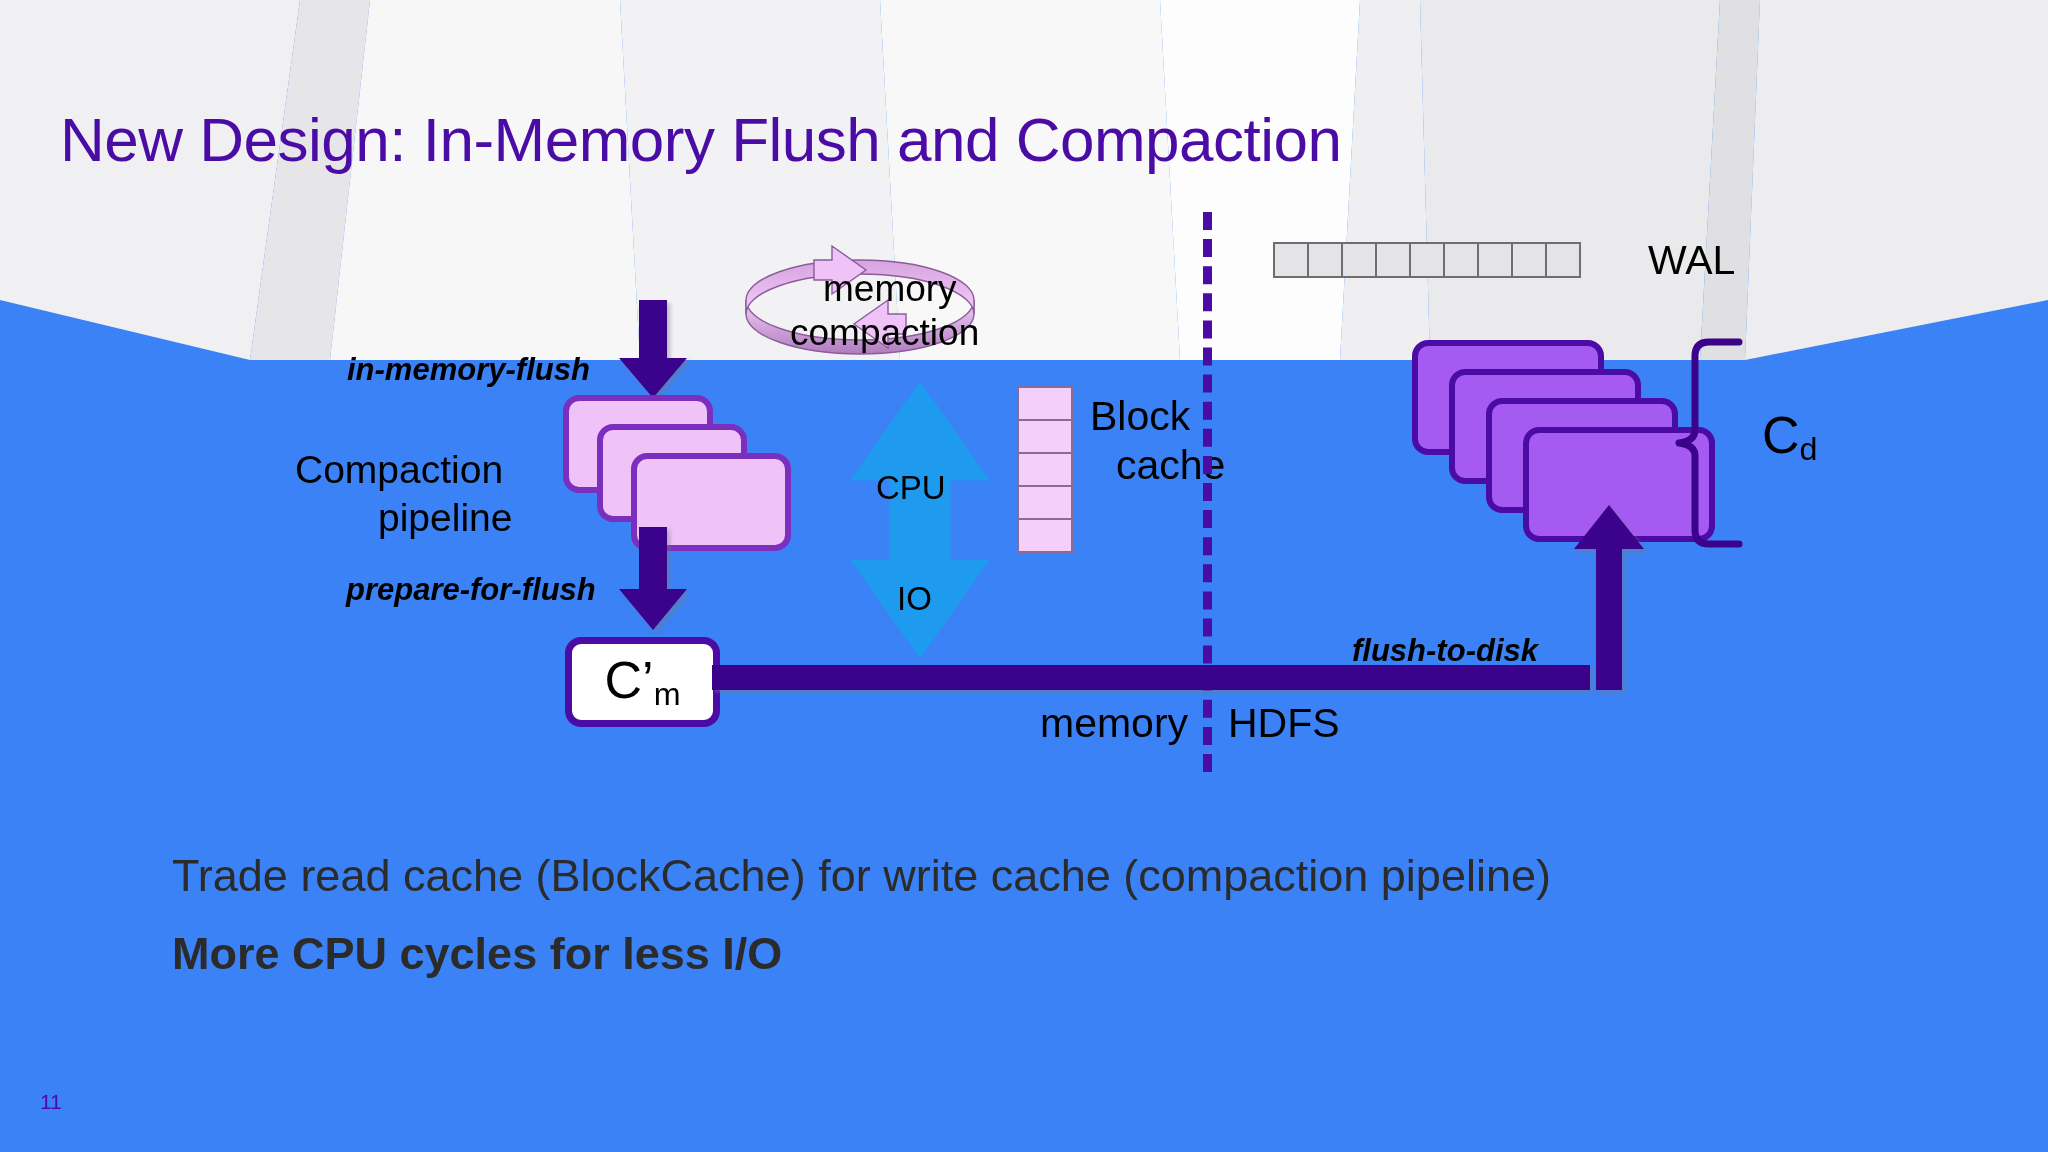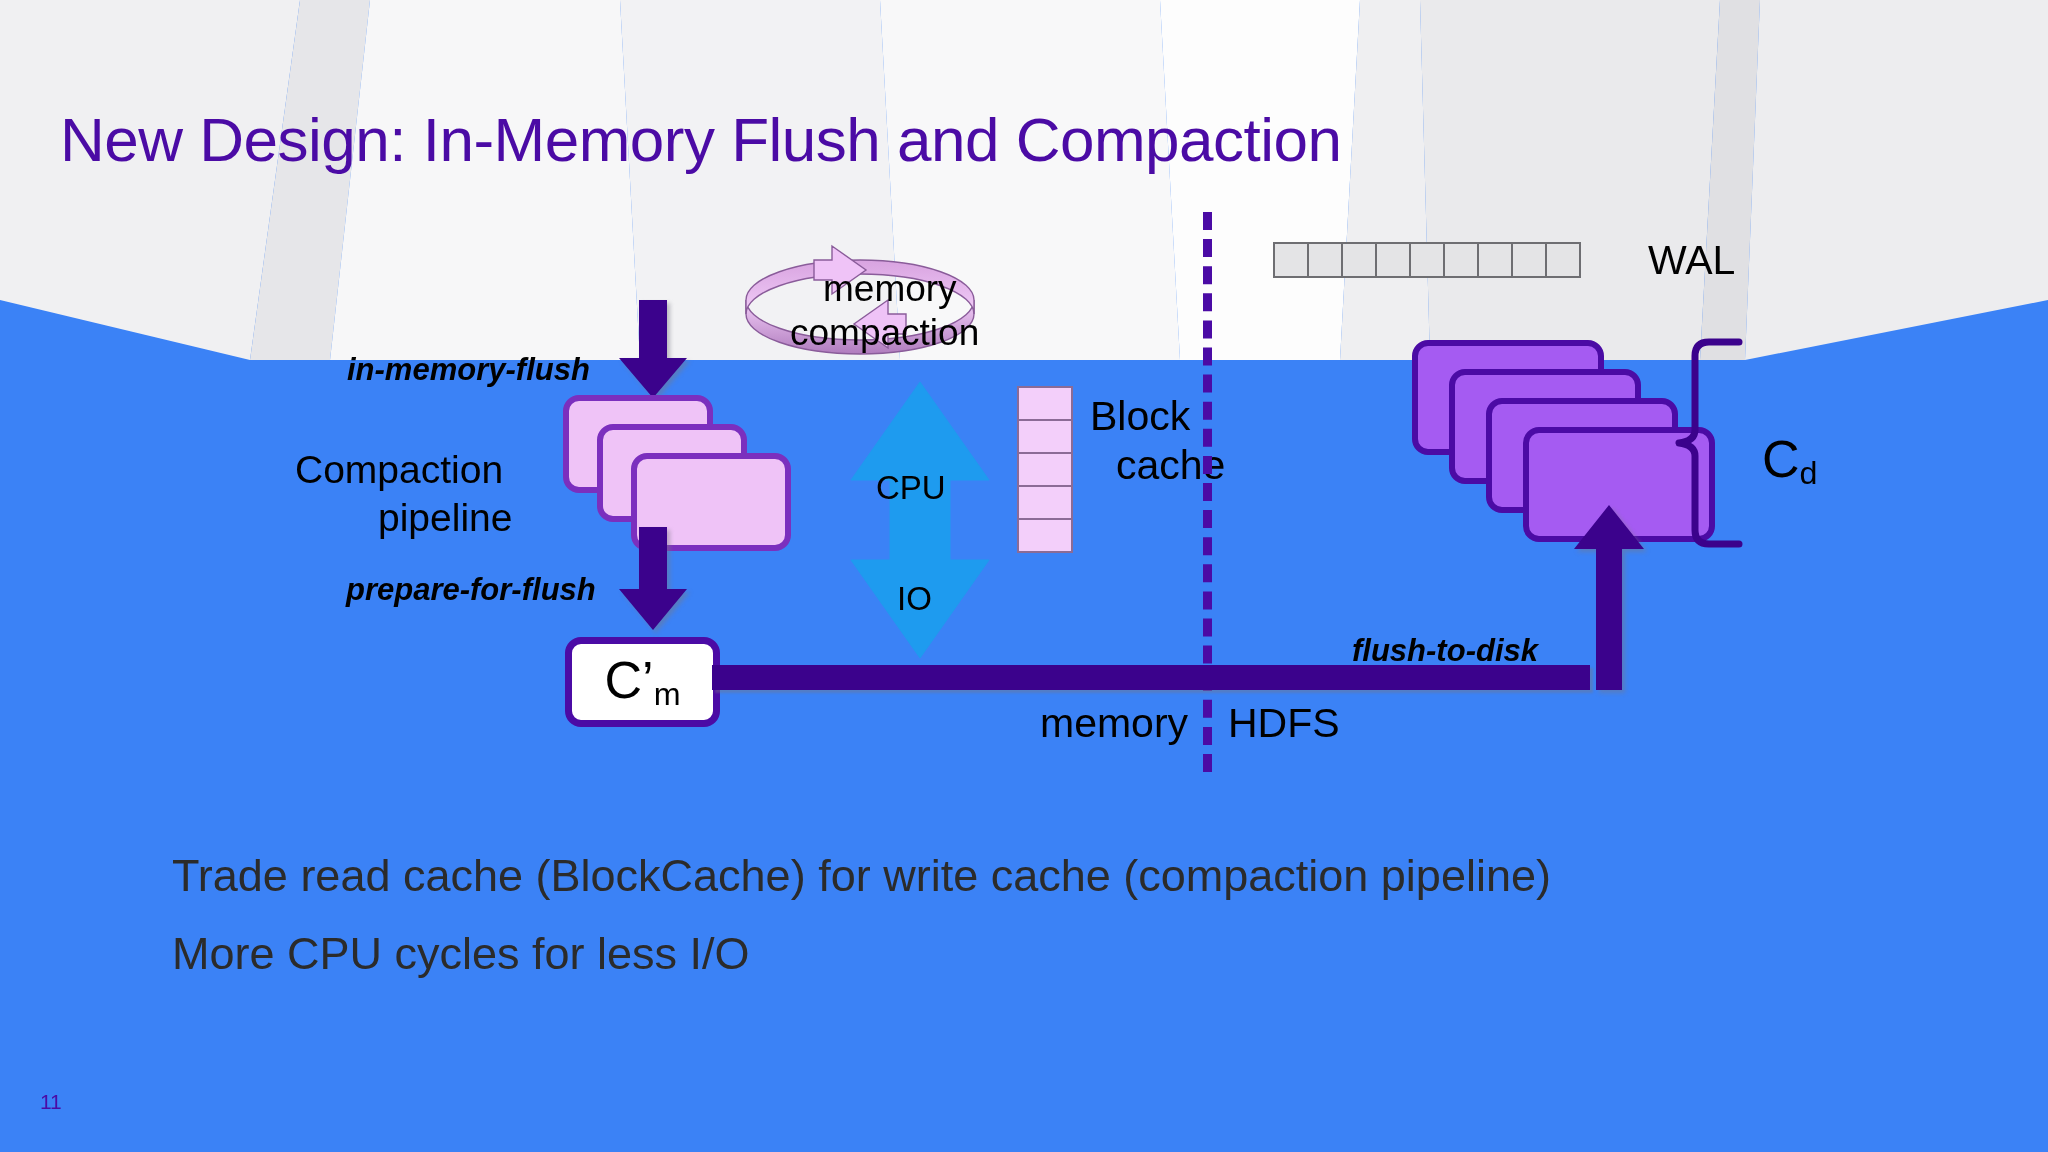--- a/index.html
+++ b/index.html
@@ -256,34 +256,34 @@
   <div class="card violet" style="left:1412px; top:340px; width:192px; height:115px;"></div>
   <div class="card violet" style="left:1449px; top:369px; width:192px; height:115px;"></div>
   <div class="card violet" style="left:1486px; top:398px; width:192px; height:115px;"></div>
   <div class="card violet" style="left:1523px; top:427px; width:192px; height:115px;"></div>
 
   <div style="position:absolute; left:1669px; top:338px;">
     <svg width="80" height="210" viewBox="0 0 80 210">
       <path d="M10,4 L40,4 Q54,4 54,18 L54,92 Q54,103 70,105 Q54,107 54,118 L54,192 Q54,206 40,206 L10,206" fill="none" stroke="#3B028C" stroke-width="7" stroke-linecap="round" stroke-linejoin="round" transform="translate(0,0) scale(-1,1) translate(-80,0)"></path>
     </svg>
   </div>
-  <div class="dlabel" style="left:1762px; top:405px; font-size:52px;margin-top:24px;">
+  <div class="dlabel" style="left:1762px; top:405px; font-size:52px;">
     <span>C</span><sub style="font-size:0.62em; vertical-align:-0.22em;">d</sub>
   </div>
 
   <div class="bus" style="left:712px; top:665px; width:878px; height:25px;"></div>
 
   <div class="arrow-down-thick" style="left:1566px; top:505px;">
     <svg width="86" height="185" viewBox="0 0 86 185">
       <polygon points="43,0 78,44 56,44 56,185 30,185 30,44 8,44" fill="#3B028C"></polygon>
     </svg>
   </div>
   <div class="dlabel bold-italic" style="left:1352px; top:633px; font-size:31px;">flush-to-disk</div>
 
   <div class="dlabel" style="left:1040px; top:700px; font-size:41px;">memory</div>
   <div class="dlabel" style="left:1228px; top:700px; font-size:41px;">HDFS</div>
 
   <div class="bullet" style="top:850px;">Trade read cache (BlockCache) for write cache (compaction pipeline)</div>
-  <div class="bullet" style="top:928px;">More CPU cycles for less I/O</div>
+  <div class="bullet" style="top:928px;font-weight:bold;">More CPU cycles for less I/O</div>
 
   <div id="page-number">11</div>
 
 </div>
 
 </body></html>

